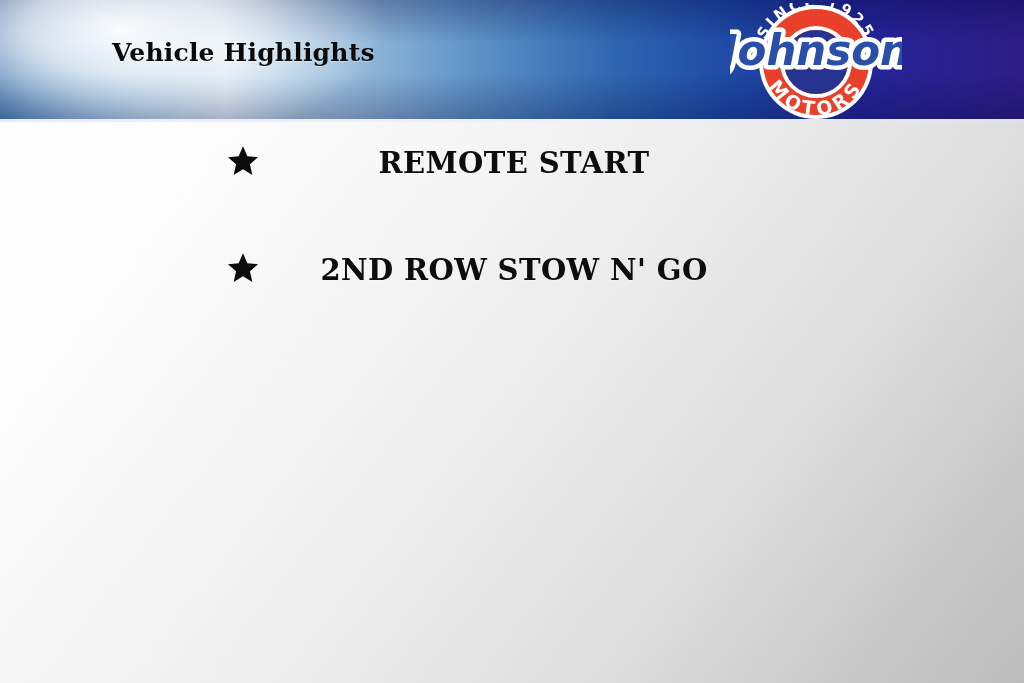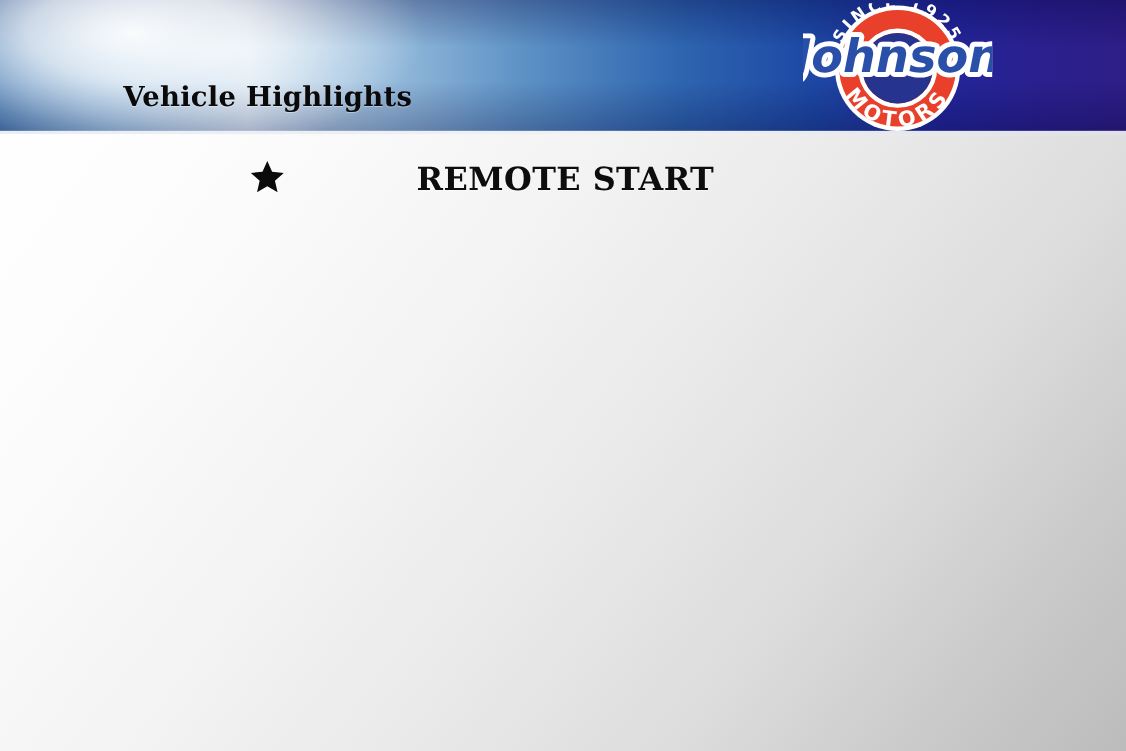--- a/index.html
+++ b/index.html
@@ -84,21 +84,20 @@
     position: absolute;
     left: 112px;
     top: 38px;
     font-family: "DejaVu Serif", serif;
     font-weight: bold;
     font-size: 25px;
     letter-spacing: 0.2px;
     color: #0a0a0a;
     white-space: nowrap;
     text-shadow: 0 1px 0 rgba(255,255,255,0.35);
-    margin-top: 35px;
   }
 
   
   .logo {
     position: absolute;
     left: 730px;
     top: 3px;
     width: 172px;
     height: 118px;
   }
@@ -200,18 +199,26 @@
 
     <div class="row r0">
       <span class="row-star">
         <svg width="34" height="34" viewBox="0 0 24 24" aria-hidden="true">
           <polygon fill="currentColor" points="12,1.6 15.1,8.6 22.6,9.3 16.9,14.3 18.6,21.8 12,17.8 5.4,21.8 7.1,14.3 1.4,9.3 8.9,8.6"></polygon>
         </svg>
       </span>
       <span class="row-label">REMOTE START</span>
     </div>
 
+    <div class="row r1">
+      <span class="row-star">
+        <svg width="34" height="34" viewBox="0 0 24 24" aria-hidden="true">
+          <polygon fill="currentColor" points="12,1.6 15.1,8.6 22.6,9.3 16.9,14.3 18.6,21.8 12,17.8 5.4,21.8 7.1,14.3 1.4,9.3 8.9,8.6"></polygon>
+        </svg>
+      </span>
+      <span class="row-label">2ND ROW STOW N' GO</span>
+    </div>
 
 
 
 
   </div>
 </div>
 
 </body></html>

